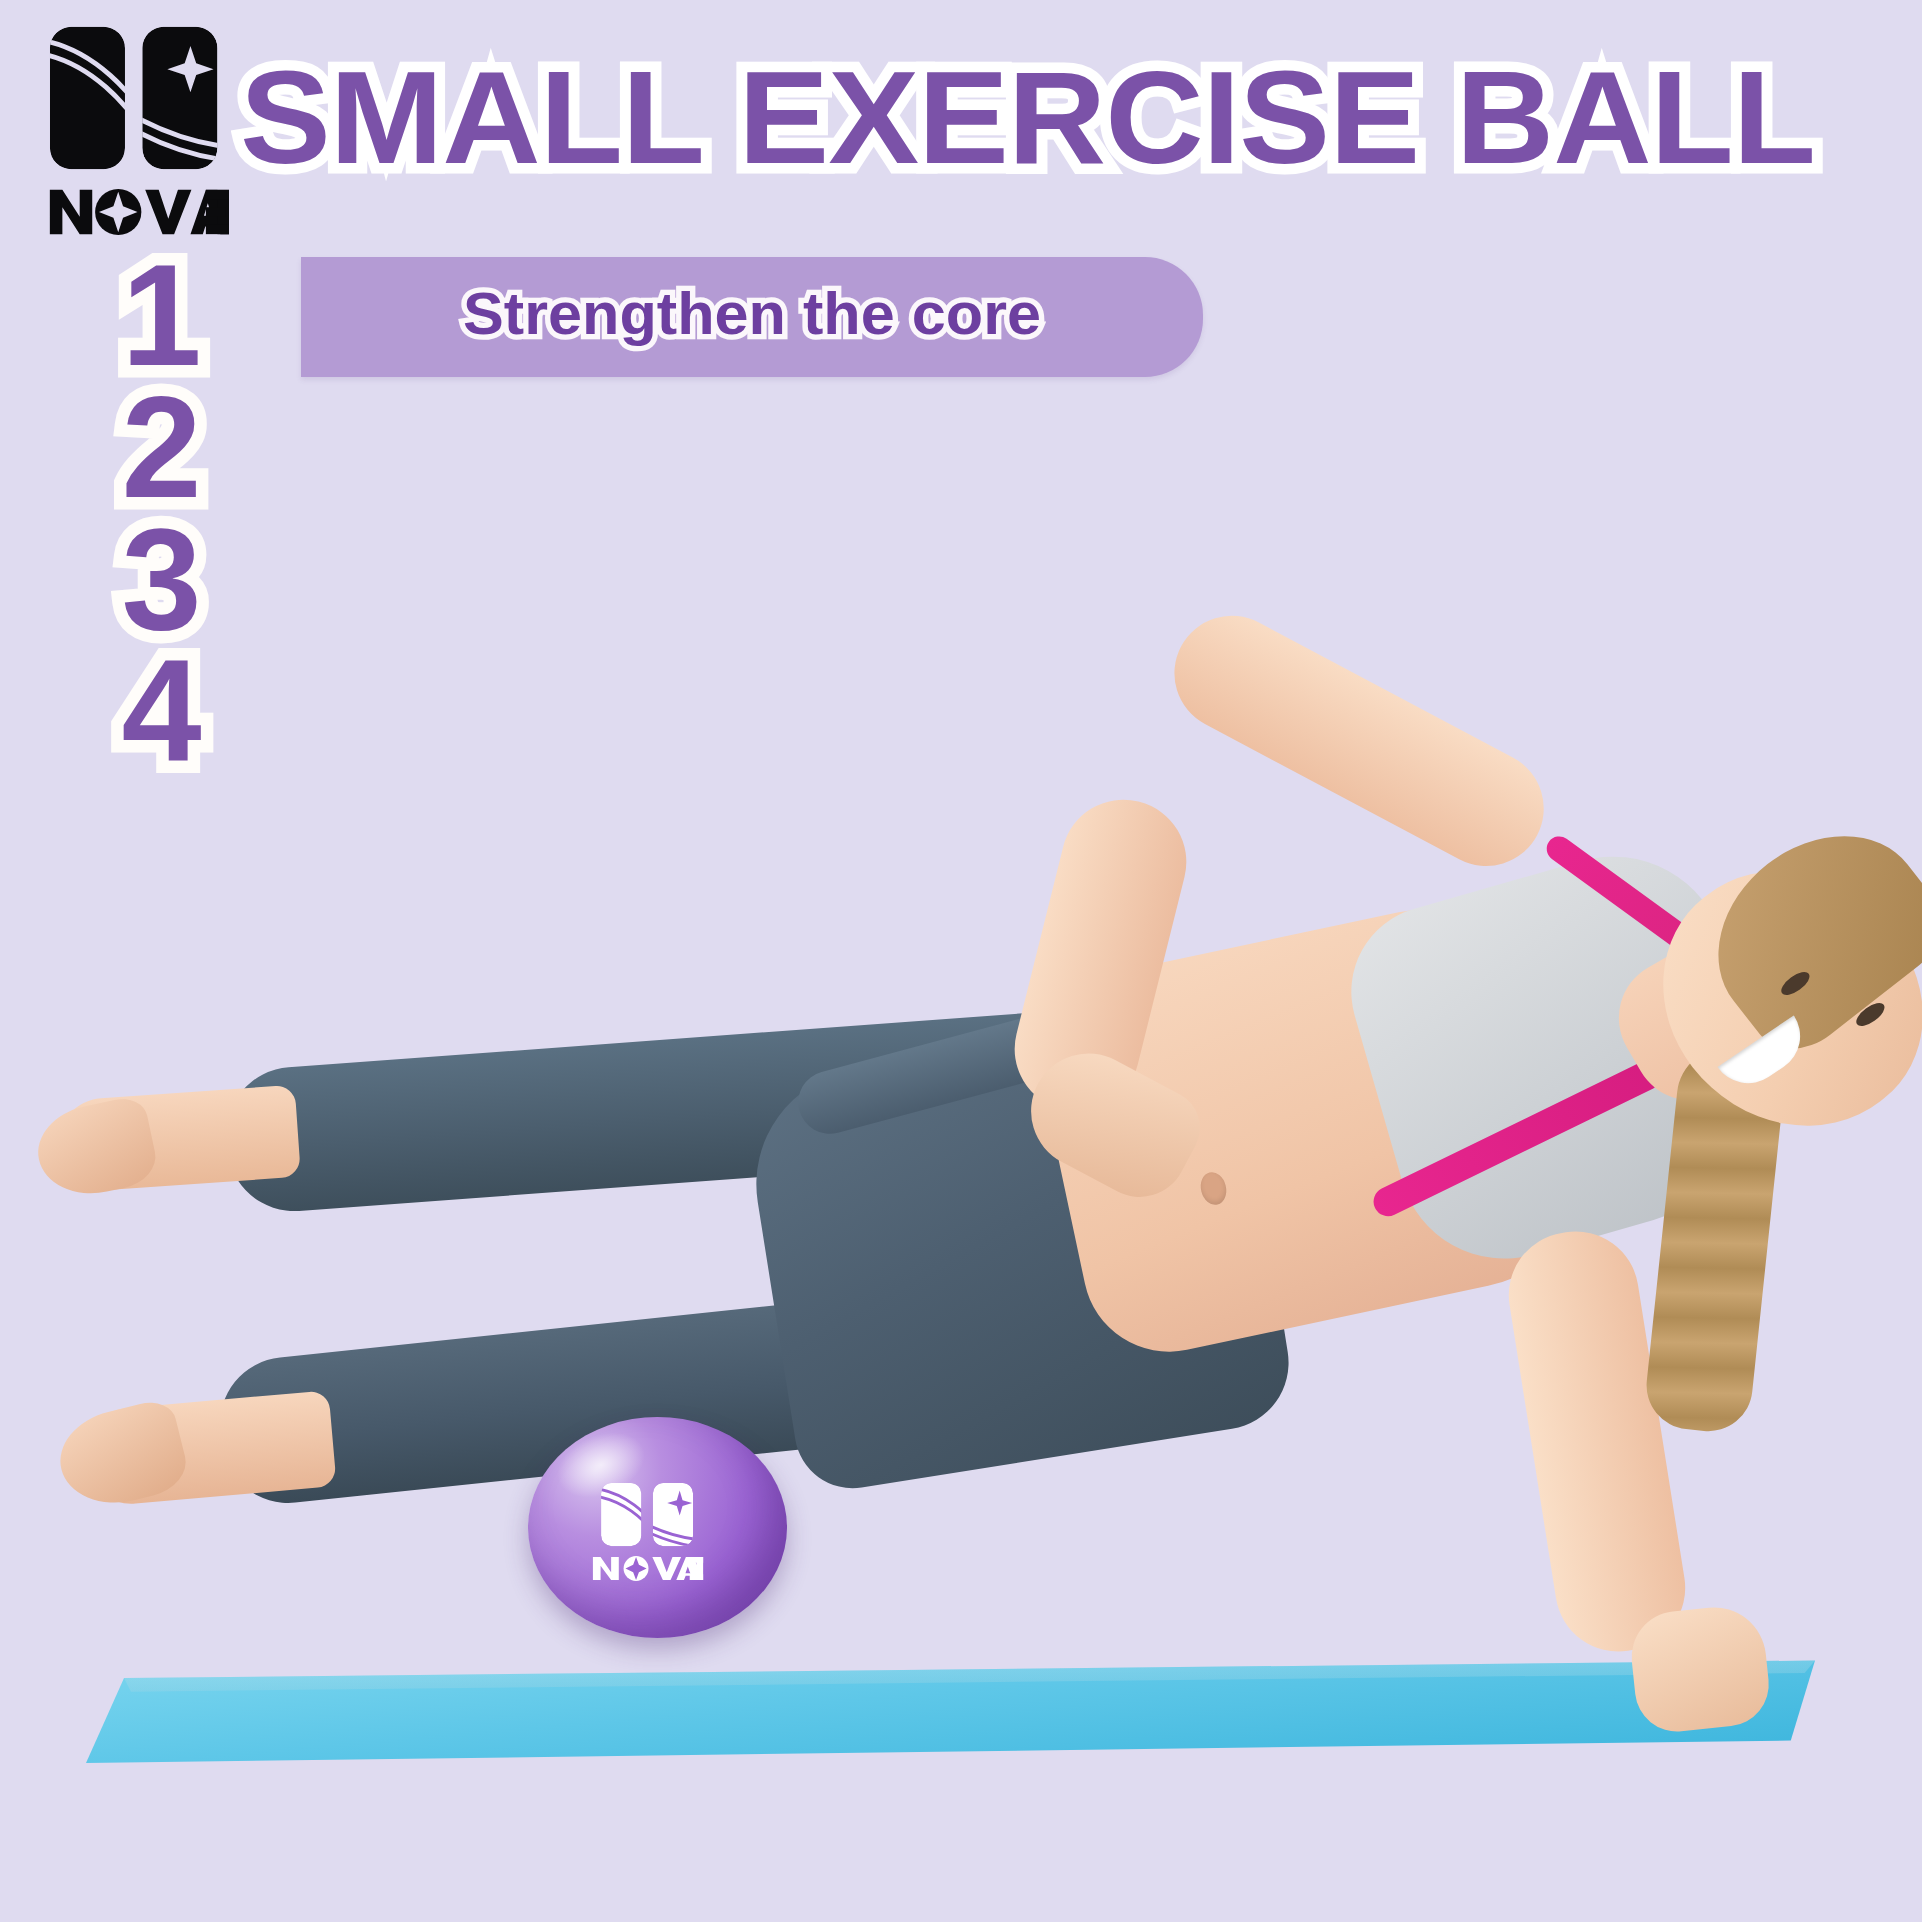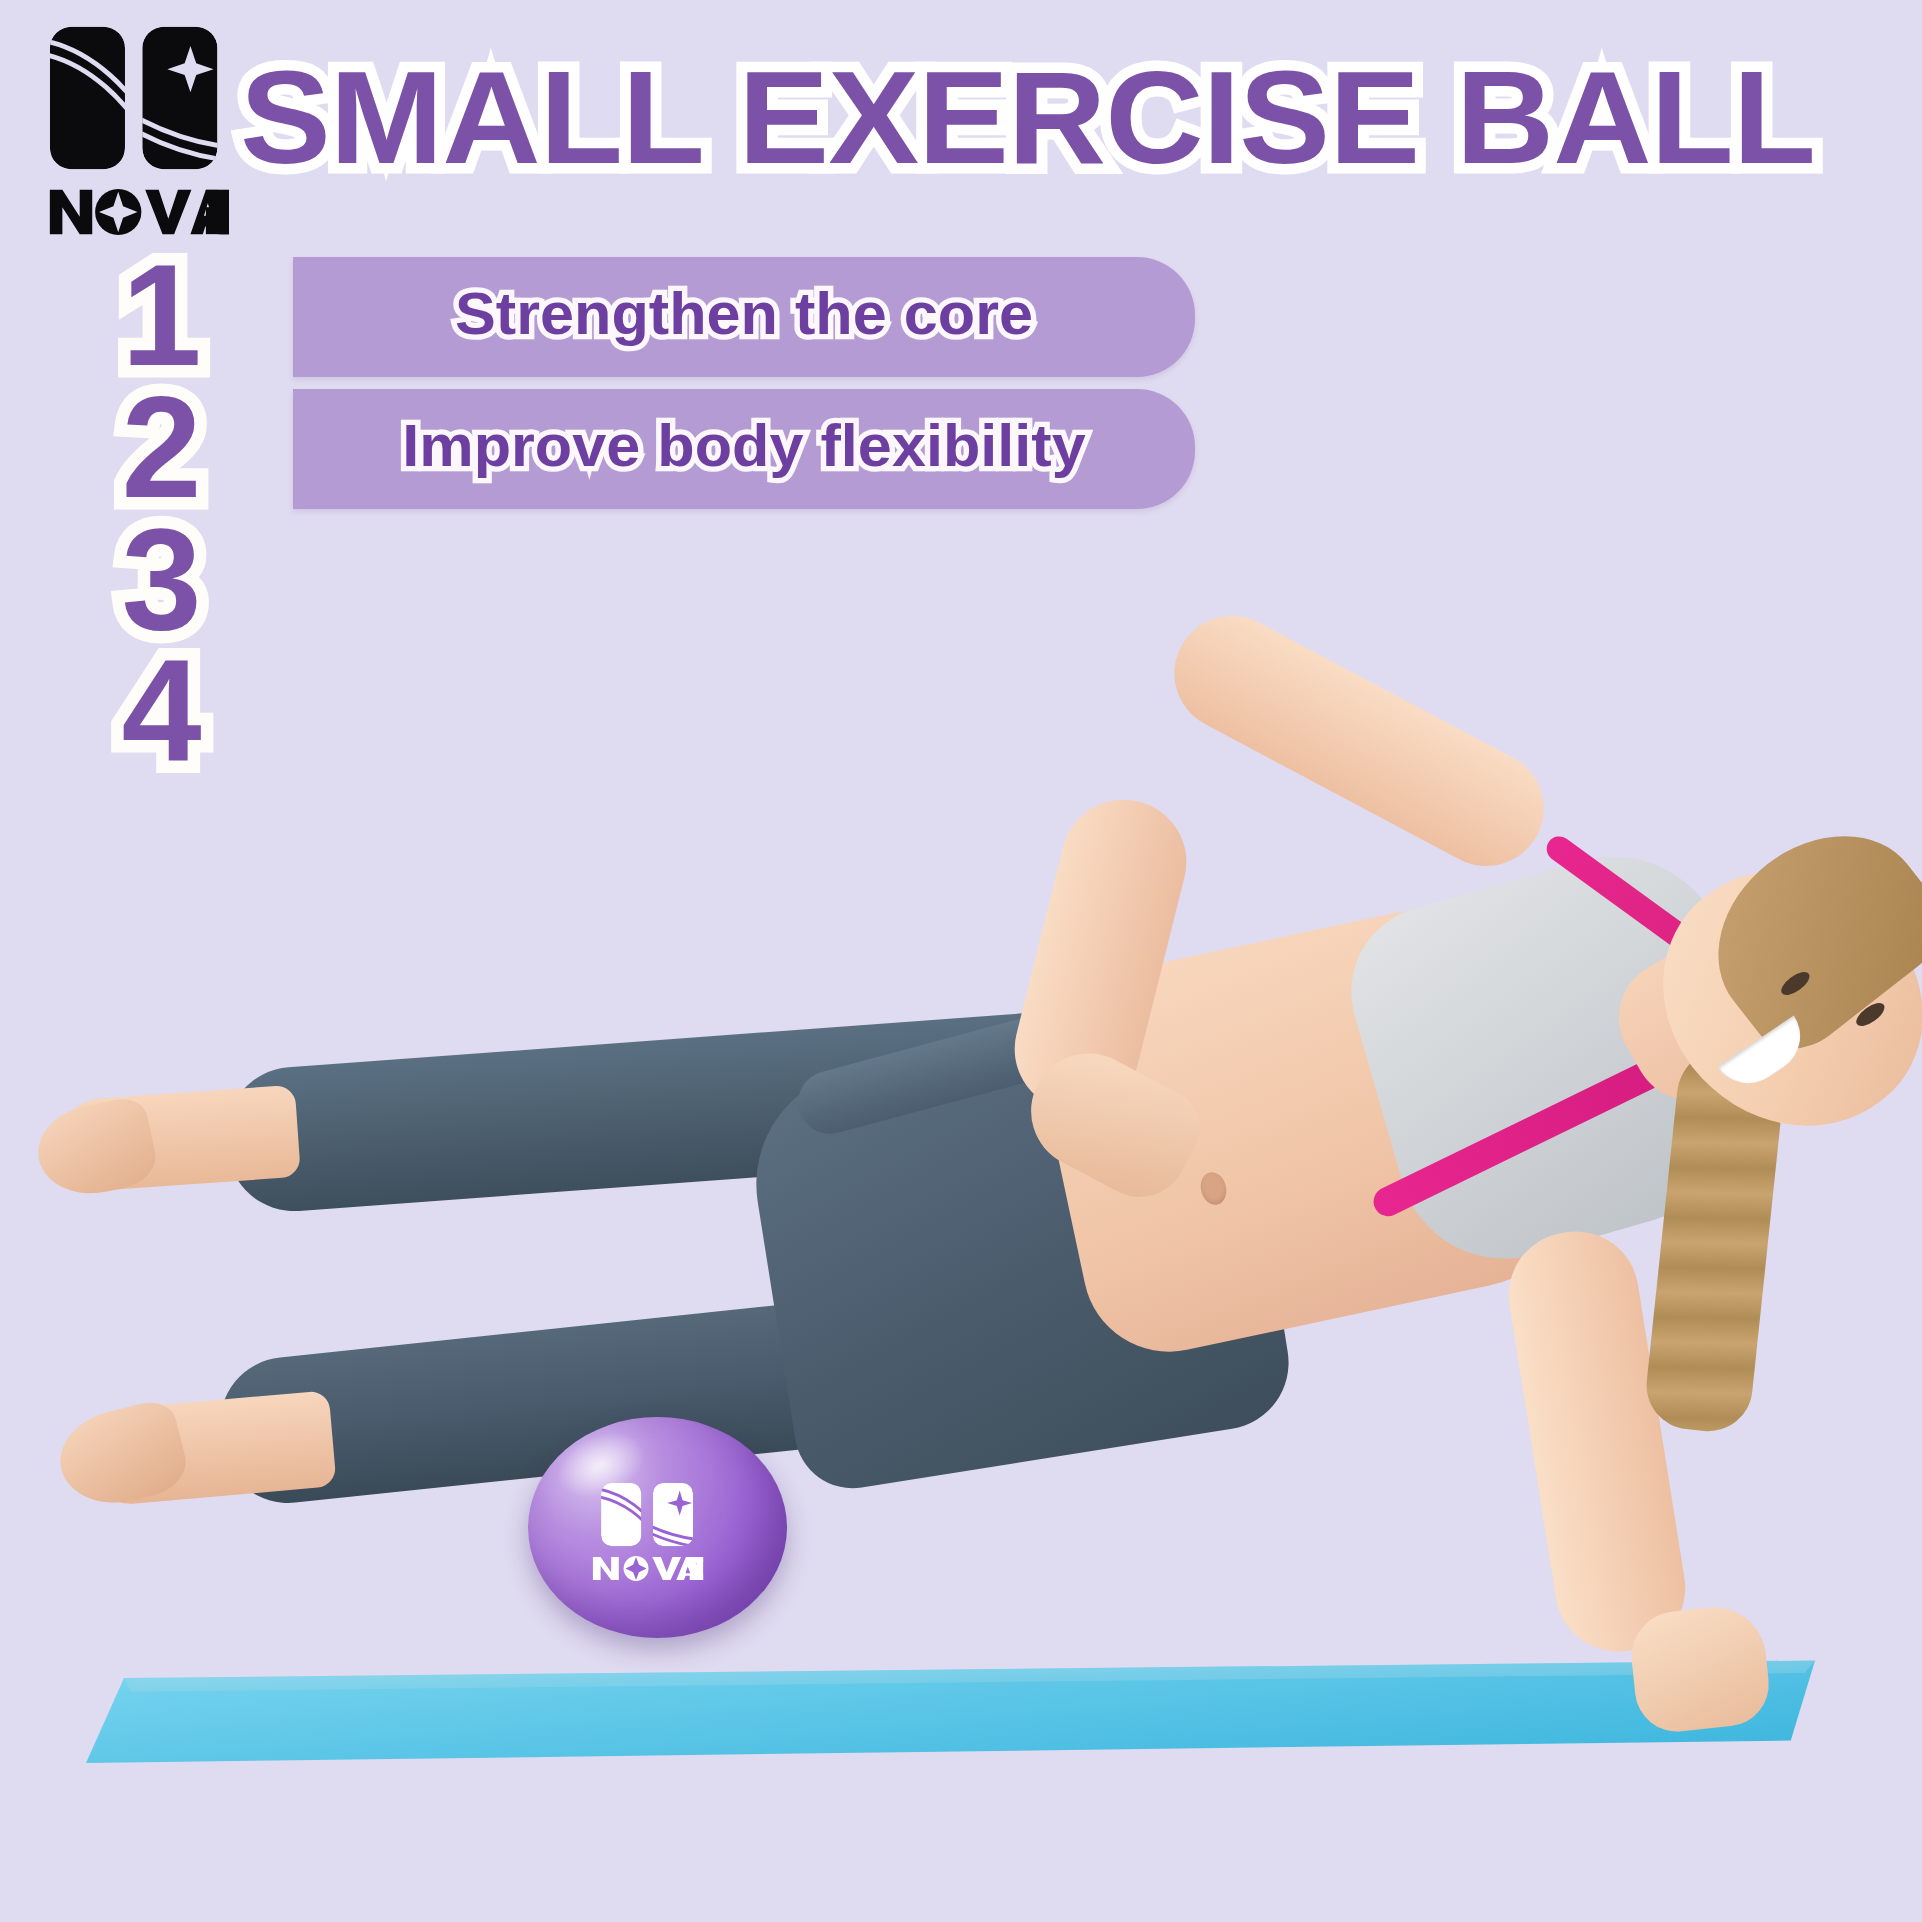--- a/index.html
+++ b/index.html
@@ -28,21 +28,21 @@
   
   #benefits{position:absolute;left:0;top:240px;width:1345px;height:759px;}
   .benefit-row{position:absolute;left:0;width:1278px;height:115px;}
   .benefit-num{
     position:absolute;left:104px;top:-21px;width:115px;height:159px;
     font-family:"Liberation Sans Narrow","Liberation Sans",sans-serif;
     font-weight:bold;font-size:144px;line-height:159px;text-align:center;
     color:#7b52a8;-webkit-text-stroke:25px #fffdfa;paint-order:stroke fill;
   }
   .benefit-pill{
-    position:absolute;left:293px;top:0;width:902px;height:120px;
+    position:absolute;left:301px;top:0;width:902px;height:120px;
     background:#b49bd4;
     border-radius:0 58px 58px 0;
     box-shadow:0 2.9px 5.8px rgba(110,80,150,.13);
   }
   .benefit-label{
     position:absolute;left:0;top:0;width:902px;height:113px;
     display:flex;align-items:center;justify-content:center;
     font-family:"Liberation Sans","DejaVu Sans",sans-serif;
     font-weight:bold;font-size:60px;line-height:67px;
     color:#6d3fa0;white-space:nowrap;
@@ -268,23 +268,20 @@
 
     <div class="benefit-row" style="top:17.3px;">
       <div class="benefit-num">1</div>
       <div class="benefit-pill">
         <div class="benefit-label">Strengthen the core</div>
       </div>
     </div>
 
     <div class="benefit-row" style="top:149px;">
       <div class="benefit-num">2</div>
-      <div class="benefit-pill">
-        <div class="benefit-label">Improve body flexibility</div>
-      </div>
     </div>
 
     <div class="benefit-row" style="top:281px;">
       <div class="benefit-num">3</div>
     </div>
 
     <div class="benefit-row" style="top:412px;">
       <div class="benefit-num">4</div>
     </div>
   </div>

